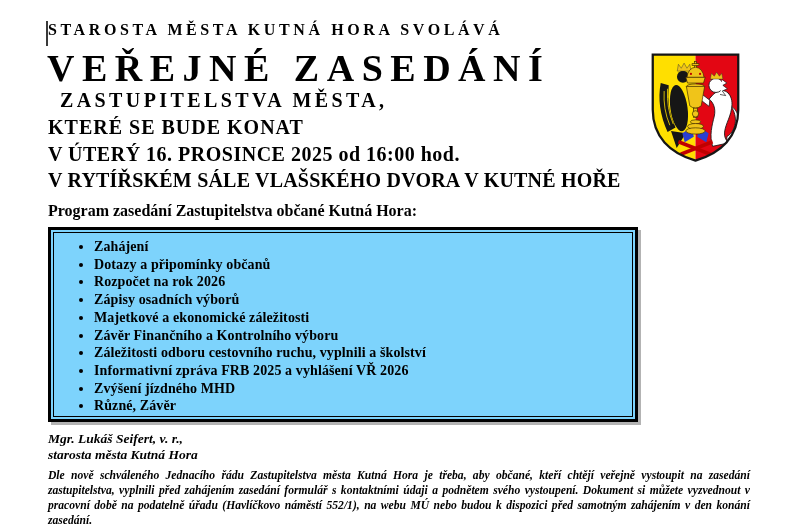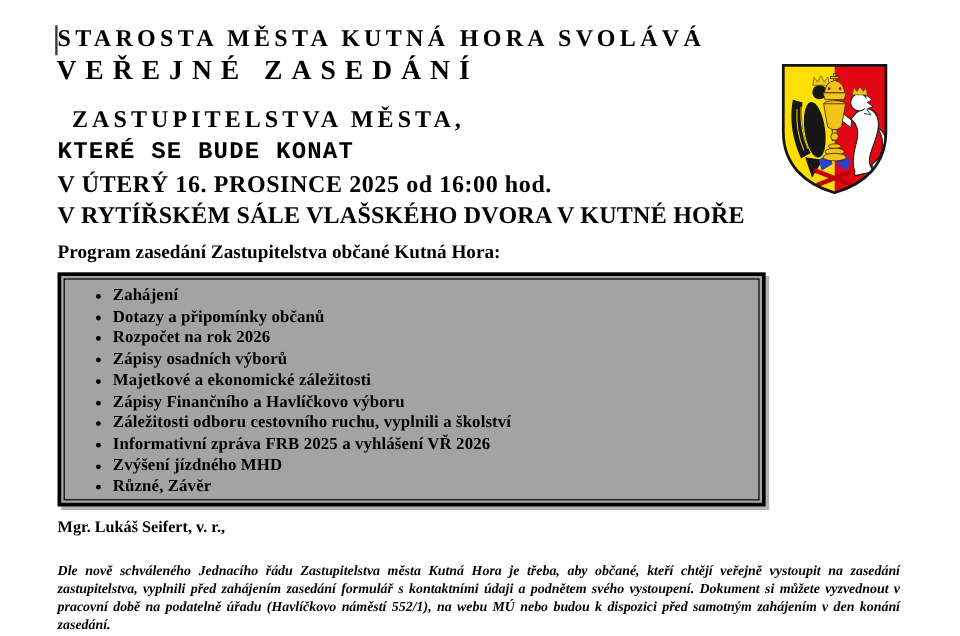--- a/index.html
+++ b/index.html
@@ -3,45 +3,45 @@
 <meta charset="utf-8">
 <style>
   html,body{margin:0;padding:0;}
   body{
     width:800px;height:530px;position:relative;overflow:hidden;
     background:#ffffff;color:#000;
     font-family:"Liberation Serif", serif;
     font-weight:bold;
   }
   .abs{position:absolute;white-space:nowrap;}
-  .headline-small{left:48px;top:21px;font-size:20px;letter-spacing:3.6px;text-align:right;}
-  .headline-large{left:47px;top:46px;font-size:23px;letter-spacing:7.5px;}
+  .headline-small{left:48px;top:21px;font-size:16px;letter-spacing:3.6px;text-align:right;}
+  .headline-large{left:47px;top:46px;font-size:38px;letter-spacing:7.5px;}
   .headline-sub{left:48px;top:89px;font-size:20px;letter-spacing:3.4px;margin-left:12px;}
-  .line-konat{left:48px;top:116px;font-size:20px;letter-spacing:1px;font-family:Liberation Mono, monospace;}
+  .line-konat{left:48px;top:116px;font-size:20px;letter-spacing:1px;}
   .line-datetime{left:48px;top:143px;font-size:20px;letter-spacing:0.5px;font-family:Liberation Serif, serif;}
   .line-venue{left:48px;top:169px;font-size:20px;letter-spacing:0.2px;}
   .program-heading{left:48px;top:202px;font-size:16px;}
   .cursor-line{position:absolute;left:46px;top:21px;width:2px;height:25px;background:#3a3a3a;}
 
   .agenda-box{
     position:absolute;left:48px;top:227px;width:590px;height:195px;
-    box-sizing:border-box;border:3px solid #000;background:#a3a3a3;
+    box-sizing:border-box;border:3px solid #000;background:#7dd3fc;
     box-shadow:3px 3px 0 #b3b3b3;
   }
   .agenda-box-inner{
     box-sizing:border-box;margin:2px;border:1px solid #000;
     height:calc(100% - 4px);overflow:hidden;
   }
   .agenda-box-inner ul{margin:5px 0 0 0;padding:0 0 0 40px;}
   .agenda-box-inner li{
     font-size:14px;line-height:17.7px;letter-spacing:0.1px;
     list-style-type:disc;
   }
 
-  .signature{left:48px;top:431px;font-size:13.5px;line-height:15.5px;}
+  .signature{left:48px;top:431px;font-size:13.5px;line-height:15.5px;font-style:italic;}
   .signature div{white-space:nowrap;}
 
   .footer-note{
     position:absolute;left:48px;top:468px;width:702px;
     font-size:11.6px;line-height:15px;text-align:justify;
     white-space:normal;
     font-style:italic;
   }
 
   .coat-of-arms{position:absolute;left:647px;top:50px;width:97px;height:114px;}
@@ -66,31 +66,32 @@
 <div class="abs program-heading">Program zasedání Zastupitelstva občané Kutná Hora:</div>
 
 <div class="agenda-box">
   <div class="agenda-box-inner">
     <ul>
         <li>Zahájení</li>
         <li>Dotazy a připomínky občanů</li>
         <li>Rozpočet na rok 2026</li>
         <li>Zápisy osadních výborů</li>
         <li>Majetkové a ekonomické záležitosti</li>
-        <li>Zápisy Finančního a Havlíčkovo výboru</li>
+        <li>Závěr Finančního a Kontrolního výboru</li>
         <li>Záležitosti odboru cestovního ruchu, vyplnili a školství</li>
         <li>Informativní zpráva FRB 2025 a vyhlášení VŘ 2026</li>
         <li>Zvýšení jízdného MHD</li>
         <li>Různé, Závěr</li>
       </ul>
   </div>
 </div>
 
 <div class="abs signature">
   <div>Mgr. Lukáš Seifert, v. r.,</div>
+  <div>starosta města Kutná Hora</div>
 </div>
 
 <div class="footer-note">Dle nově schváleného Jednacího řádu Zastupitelstva města Kutná Hora je třeba, aby občané, kteří chtějí veřejně vystoupit na zasedání zastupitelstva, vyplnili před zahájením zasedání formulář s kontaktními údaji a podnětem svého vystoupení. Dokument si můžete vyzvednout v pracovní době na podatelně úřadu (Havlíčkovo náměstí 552/1), na webu MÚ nebo budou k dispozici před samotným zahájením v den konání zasedání.</div>
 
 <svg class="coat-of-arms" viewBox="0 0 170 200" xmlns="http://www.w3.org/2000/svg">
   <defs>
     <clipPath id="cpShield">
       <path d="M10 8 L160 8 L160 105 C160 152 130 181 85 194 C40 181 10 152 10 105 Z"></path>
     </clipPath>
   </defs>

